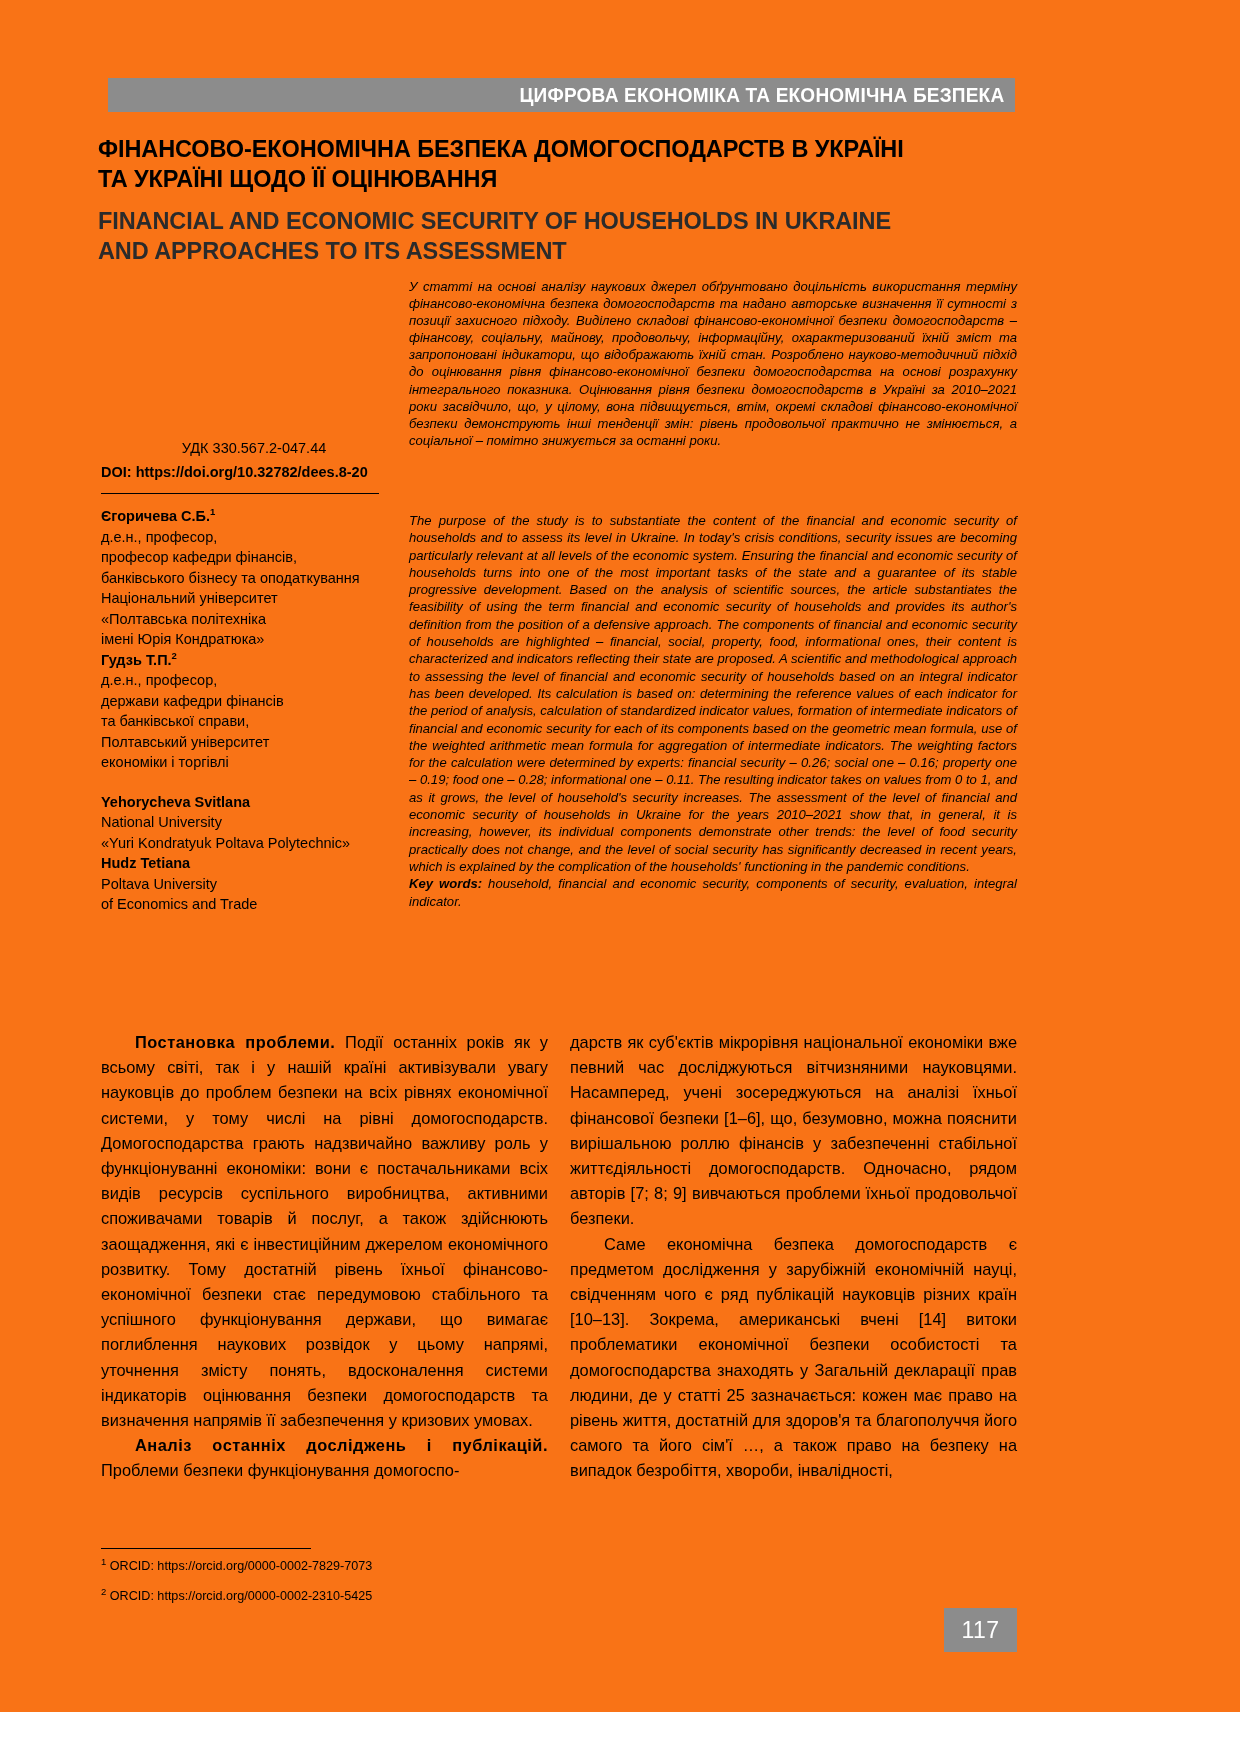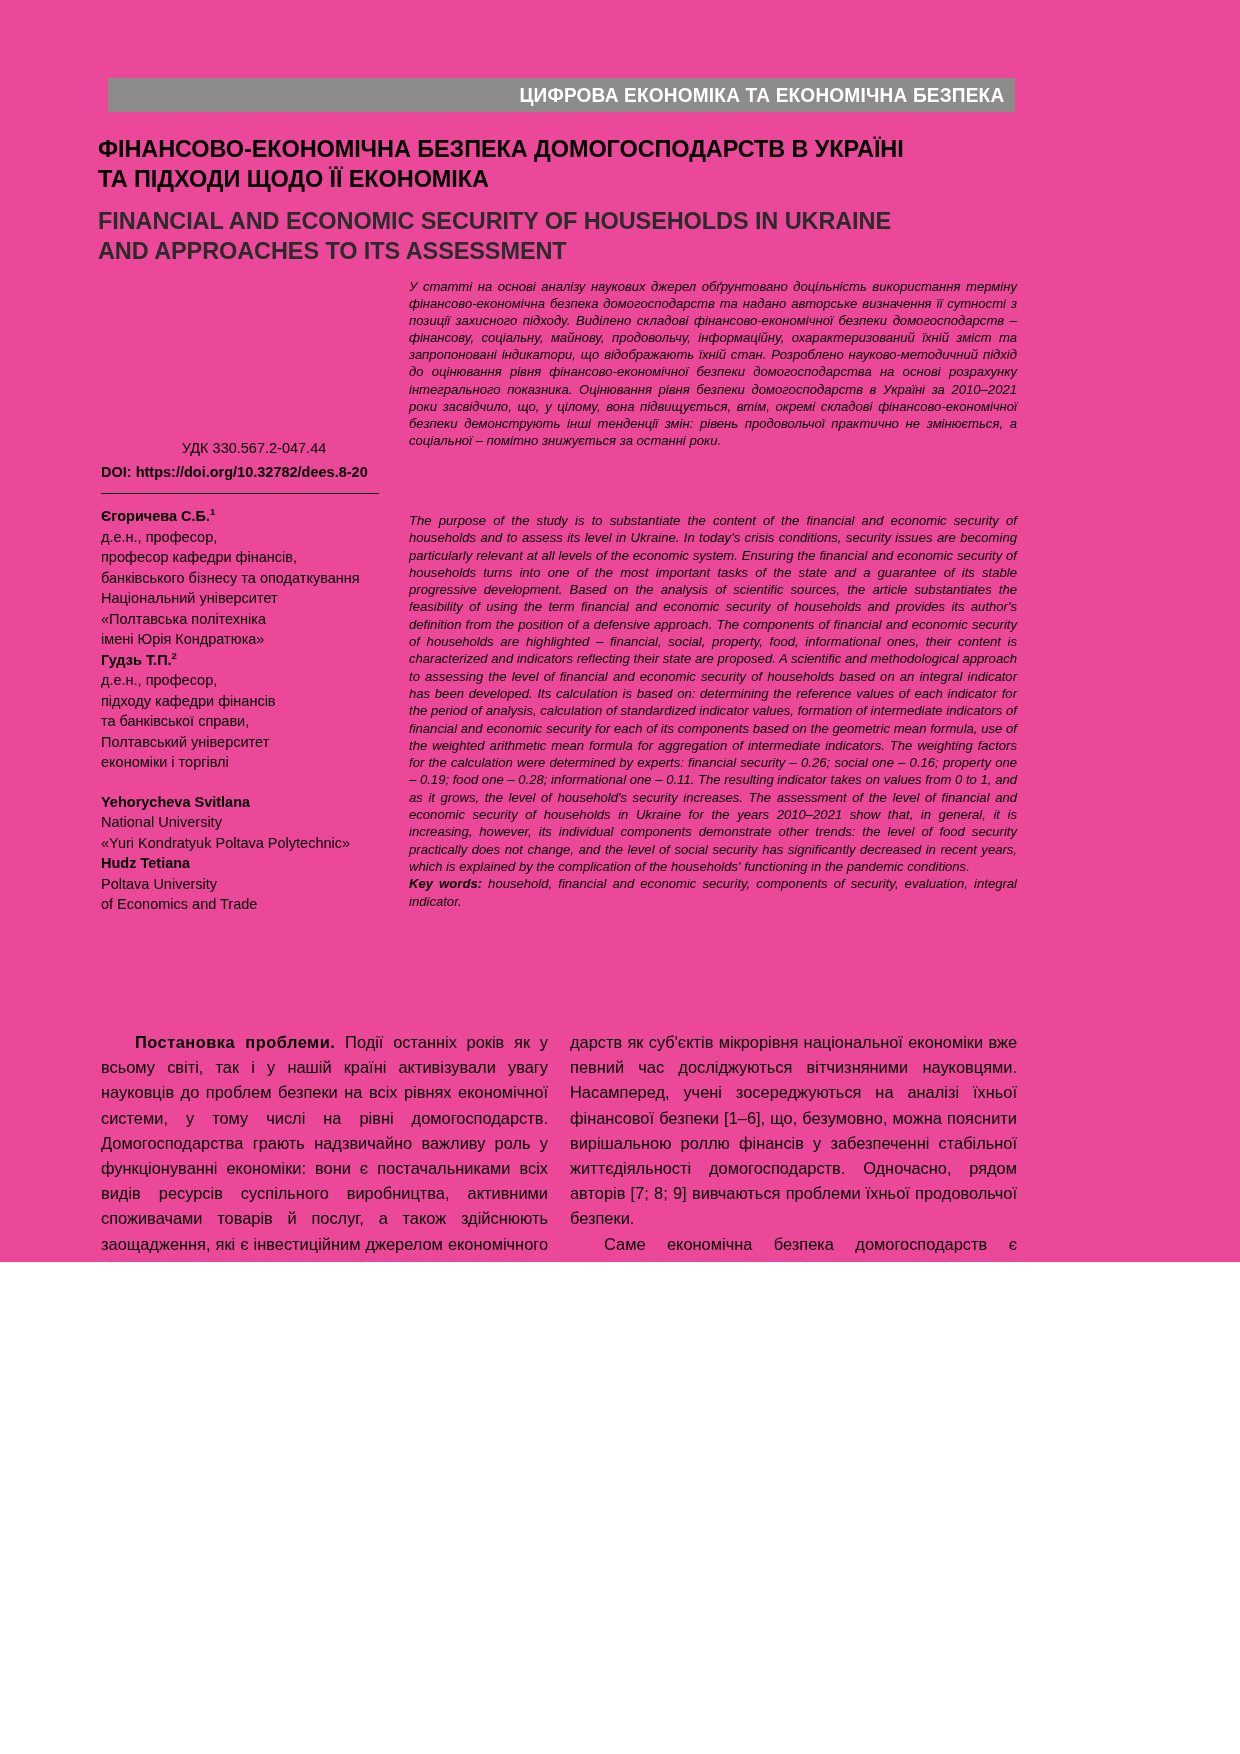--- a/index.html
+++ b/index.html
@@ -3,22 +3,22 @@
 <meta charset="utf-8">
 <style>
   html, body {
     margin: 0;
     padding: 0;
     background: #ffffff;
   }
   .page {
     position: relative;
     width: 1240px;
-    height: 1262px;
-    background: #ec4899;
+    height: 1712px;
+    background: #f97316;
     font-family: "Liberation Sans", sans-serif;
     color: #000000;
     overflow: hidden;
     box-sizing: border-box;
   }
 
   
   .banner {
     position: absolute;
     left: 108px;
@@ -184,21 +184,21 @@
 <body>
 
 <div class="page">
 
   <div class="banner">
     <span class="banner-text">ЦИФРОВА ЕКОНОМІКА ТА ЕКОНОМІЧНА БЕЗПЕКА</span>
   </div>
 
   <h1 class="title-ua">
     <span class="title-line">ФІНАНСОВО-ЕКОНОМІЧНА БЕЗПЕКА ДОМОГОСПОДАРСТВ В УКРАЇНІ</span>
-    <span class="title-line">ТА ПІДХОДИ ЩОДО ЇЇ ЕКОНОМІКА</span>
+    <span class="title-line">ТА УКРАЇНІ ЩОДО ЇЇ ОЦІНЮВАННЯ</span>
   </h1>
 
   <h2 class="title-en">
     <span class="title-line">FINANCIAL AND ECONOMIC SECURITY OF HOUSEHOLDS IN UKRAINE</span>
     <span class="title-line">AND APPROACHES TO ITS ASSESSMENT</span>
   </h2>
 
   <div class="meta">
     <p class="udc">УДК 330.567.2-047.44</p>
     <p class="doi">DOI: https://doi.org/10.32782/dees.8-20</p>
@@ -210,21 +210,21 @@
       <p class="author-line">професор кафедри фінансів,</p>
       <p class="author-line">банківського бізнесу та оподаткування</p>
       <p class="author-line">Національний університет</p>
       <p class="author-line">«Полтавська політехніка</p>
       <p class="author-line">імені Юрія Кондратюка»</p>
     </div>
 
     <div class="author-block">
       <p class="author-name"><span>Гудзь Т.П.</span><sup>2</sup></p>
       <p class="author-line">д.е.н., професор,</p>
-      <p class="author-line">підходу кафедри фінансів</p>
+      <p class="author-line">держави кафедри фінансів</p>
       <p class="author-line">та банківської справи,</p>
       <p class="author-line">Полтавський університет</p>
       <p class="author-line">економіки і торгівлі</p>
     </div>
 
     <div class="gap-block"></div>
 
     <div class="author-block en-authors">
       <p class="author-name">Yehorycheva Svitlana</p>
       <p class="author-line"> National University</p>

